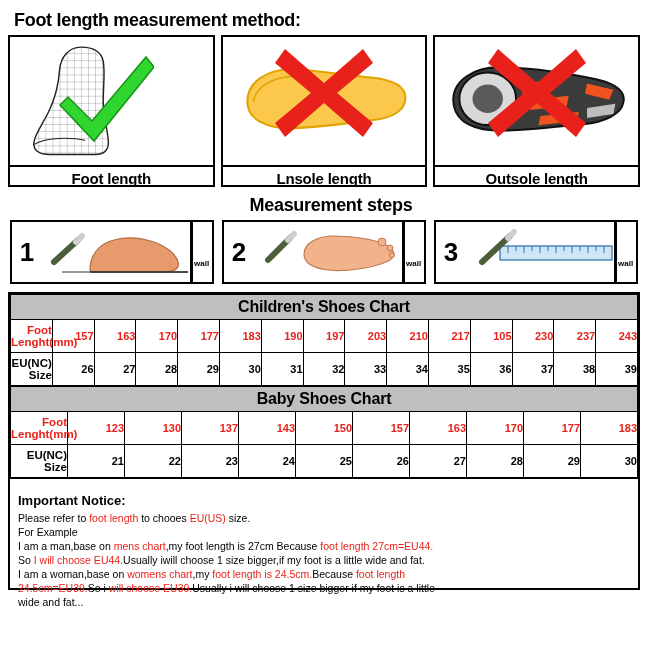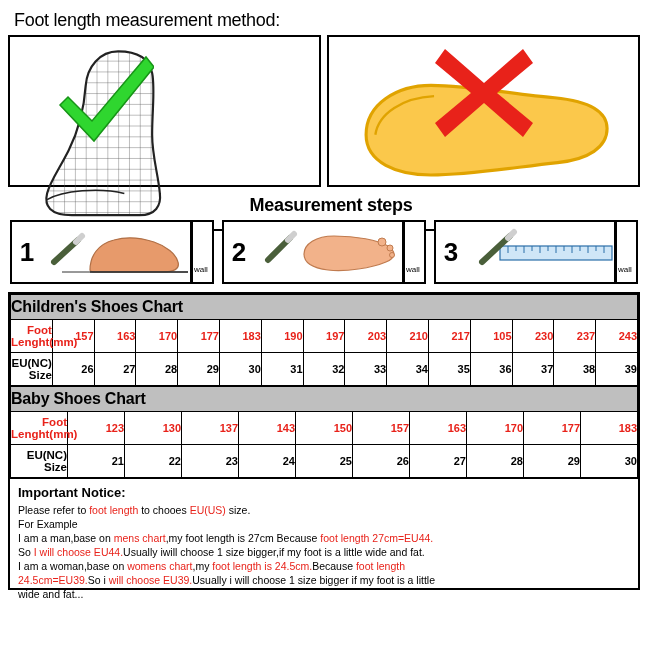--- a/index.html
+++ b/index.html
@@ -7,21 +7,21 @@
     width:648px;height:648px;
     background:#ffffff;
     font-family:"Liberation Sans", sans-serif;
     color:#000;
     overflow:hidden;
   }
   .page{position:relative;width:648px;height:648px;}
 
   
   .h-title{
-    font-size:18px;font-weight:normal;letter-spacing:-0.3px;
+    font-size:18px;font-weight:bold;letter-spacing:-0.3px;
     margin:10px 0 4px 14px;
   }
   .h-title2{
     font-size:18px;font-weight:bold;letter-spacing:-0.3px;
     margin:8px 0 4px 14px;
     text-align:center;
   }
 
   
   .panels{display:flex;gap:6px;padding:0 8px;}
@@ -51,44 +51,44 @@
   }
   .step .num{
     font-size:26px;font-weight:bold;width:30px;text-align:center;flex:0 0 30px;
   }
   .step .art{flex:1;height:100%;position:relative;}
   .step .wall{
     position:absolute;right:3px;top:0;height:100%;width:16px;
     border-left:3px solid #000;
   }
   .step .wall span{
-    position:absolute;bottom:8px;left:1px;font-size:8px;font-weight:normal;margin-top:43px;
+    position:absolute;bottom:14px;left:1px;font-size:8px;font-weight:bold;margin-top:43px;
   }
 
   
   .tables{margin:8px 8px 0 8px;border:2px solid #000;border-bottom:none;}
   table{border-collapse:collapse;width:100%;table-layout:fixed;}
   .bar td{
-    background:#bfbfbf;font-weight:bold;font-size:16px;
+    background:#bfbfbf;text-align:center;font-weight:bold;font-size:16px;
     padding:3px 0;border:1px solid #000;letter-spacing:-0.2px;
   }
   .dt td{
     border:1px solid #000;text-align:right;font-size:11px;font-weight:bold;
     padding:4px 0;height:18px;
   }
   .dt td.lbl{
     width:108px;color:#e8221a;font-size:11.5px;
   }
   .dt td.lbl.black{color:#000;}
   .dt td.red{color:#e8221a;padding-left:8px;}
 
   
   .notice{
     margin:0 8px;border:2px solid #000;border-top:1px solid #000;
-    padding:6px 8px 8px 8px;position:relative;height:112px;box-sizing:border-box;
+    padding:14px 8px 8px 8px;position:relative;height:112px;box-sizing:border-box;
   }
   .notice h4{margin:0 0 3px 0;font-size:13px;font-weight:bold;}
   .notice p{margin:0;font-size:10.5px;line-height:14px;}
   .red{color:#e8221a;}
   .foot-dia{
     position:absolute;right:10px;top:10px;width:190px;height:92px;
   }
 </style>
 </head>
 <body>
@@ -138,20 +138,41 @@
         </svg>
       </div>
       <div class="mark xmark">
         <svg width="106" height="96" viewBox="0 0 106 96">
           <path d="M14 4 L53 38 L92 4 L102 18 L66 48 L102 78 L92 92 L53 58 L14 92 L4 78 L40 48 L4 18 Z" fill="#e8221a"></path>
         </svg>
       </div>
       <div class="cap">Lnsole length</div>
     </div>
 
+    <div class="panel">
+      <div class="art">
+        <svg width="100%" height="100%" viewBox="0 0 200 122" preserveAspectRatio="xMidYMid meet">
+          <path d="M18 60 C18 40 40 28 62 28 C96 28 132 34 160 40 C178 44 188 52 186 62
+                   C184 74 168 82 146 84 C112 87 80 92 56 90 C32 88 18 78 18 60 Z" fill="#3b3b3b" stroke="#111" stroke-width="2"></path>
+          <ellipse cx="52" cy="59" rx="28" ry="26" fill="#d9d9d9" stroke="#111" stroke-width="2"></ellipse>
+          <ellipse cx="52" cy="59" rx="15" ry="14" fill="#5a5a5a"></ellipse>
+          <path d="M88 44 L120 40 L118 50 L86 54 Z" fill="#f0541e"></path>
+          <path d="M96 60 L132 56 L130 66 L94 70 Z" fill="#f0541e"></path>
+          <path d="M104 76 L142 72 L140 81 L102 85 Z" fill="#f0541e"></path>
+          <path d="M150 44 L176 50 L172 60 L148 54 Z" fill="#f0541e"></path>
+          <path d="M150 68 L178 64 L176 74 L150 78 Z" fill="#bdbdbd"></path>
+        </svg>
+      </div>
+      <div class="mark xmark">
+        <svg width="106" height="96" viewBox="0 0 106 96">
+          <path d="M14 4 L53 38 L92 4 L102 18 L66 48 L102 78 L92 92 L53 58 L14 92 L4 78 L40 48 L4 18 Z" fill="#e8221a"></path>
+        </svg>
+      </div>
+      <div class="cap">Outsole length</div>
+    </div>
   </div>
 
   <div class="h-title2">Measurement steps</div>
 
   <div class="steps">
 
     <div class="step">
       <div class="num">1</div>
       <div class="art">
         <svg width="100%" height="100%" viewBox="0 0 170 60" preserveAspectRatio="xMidYMid meet">

